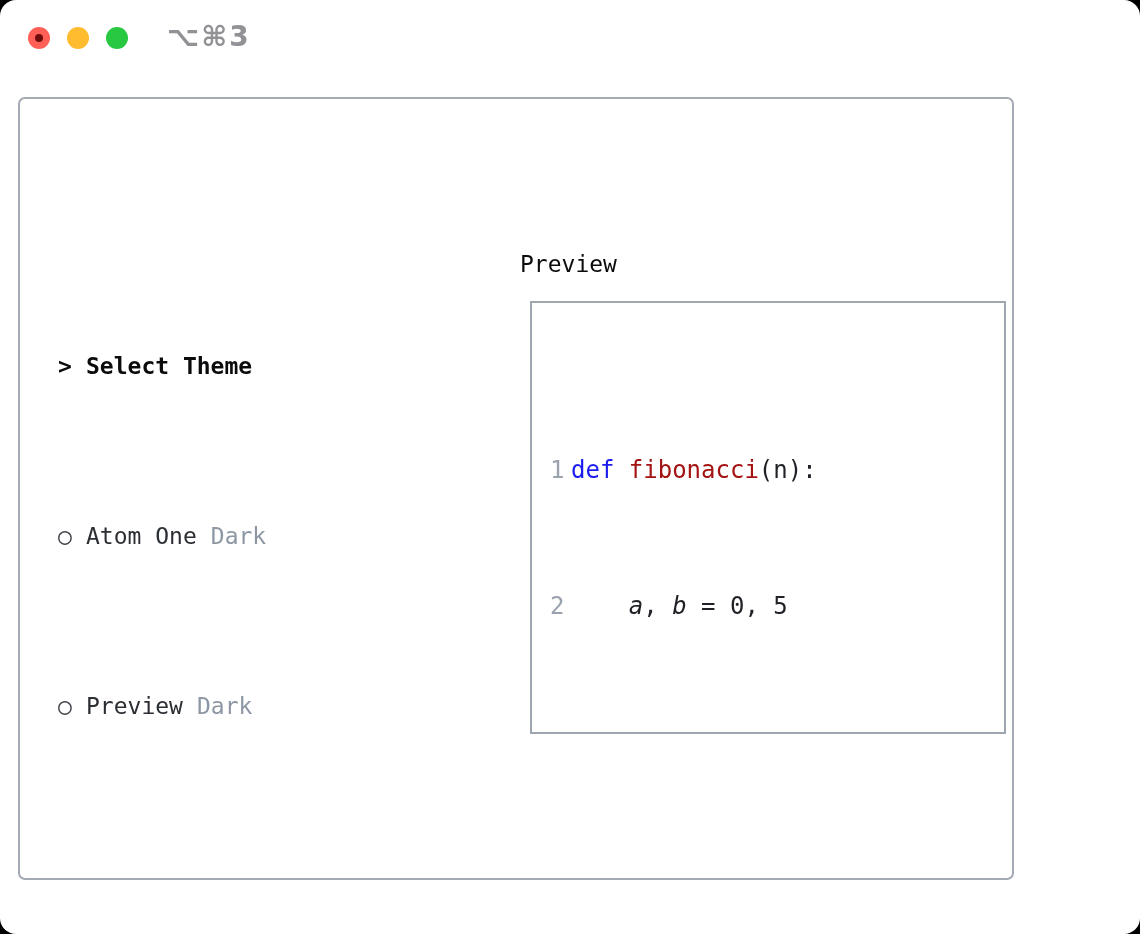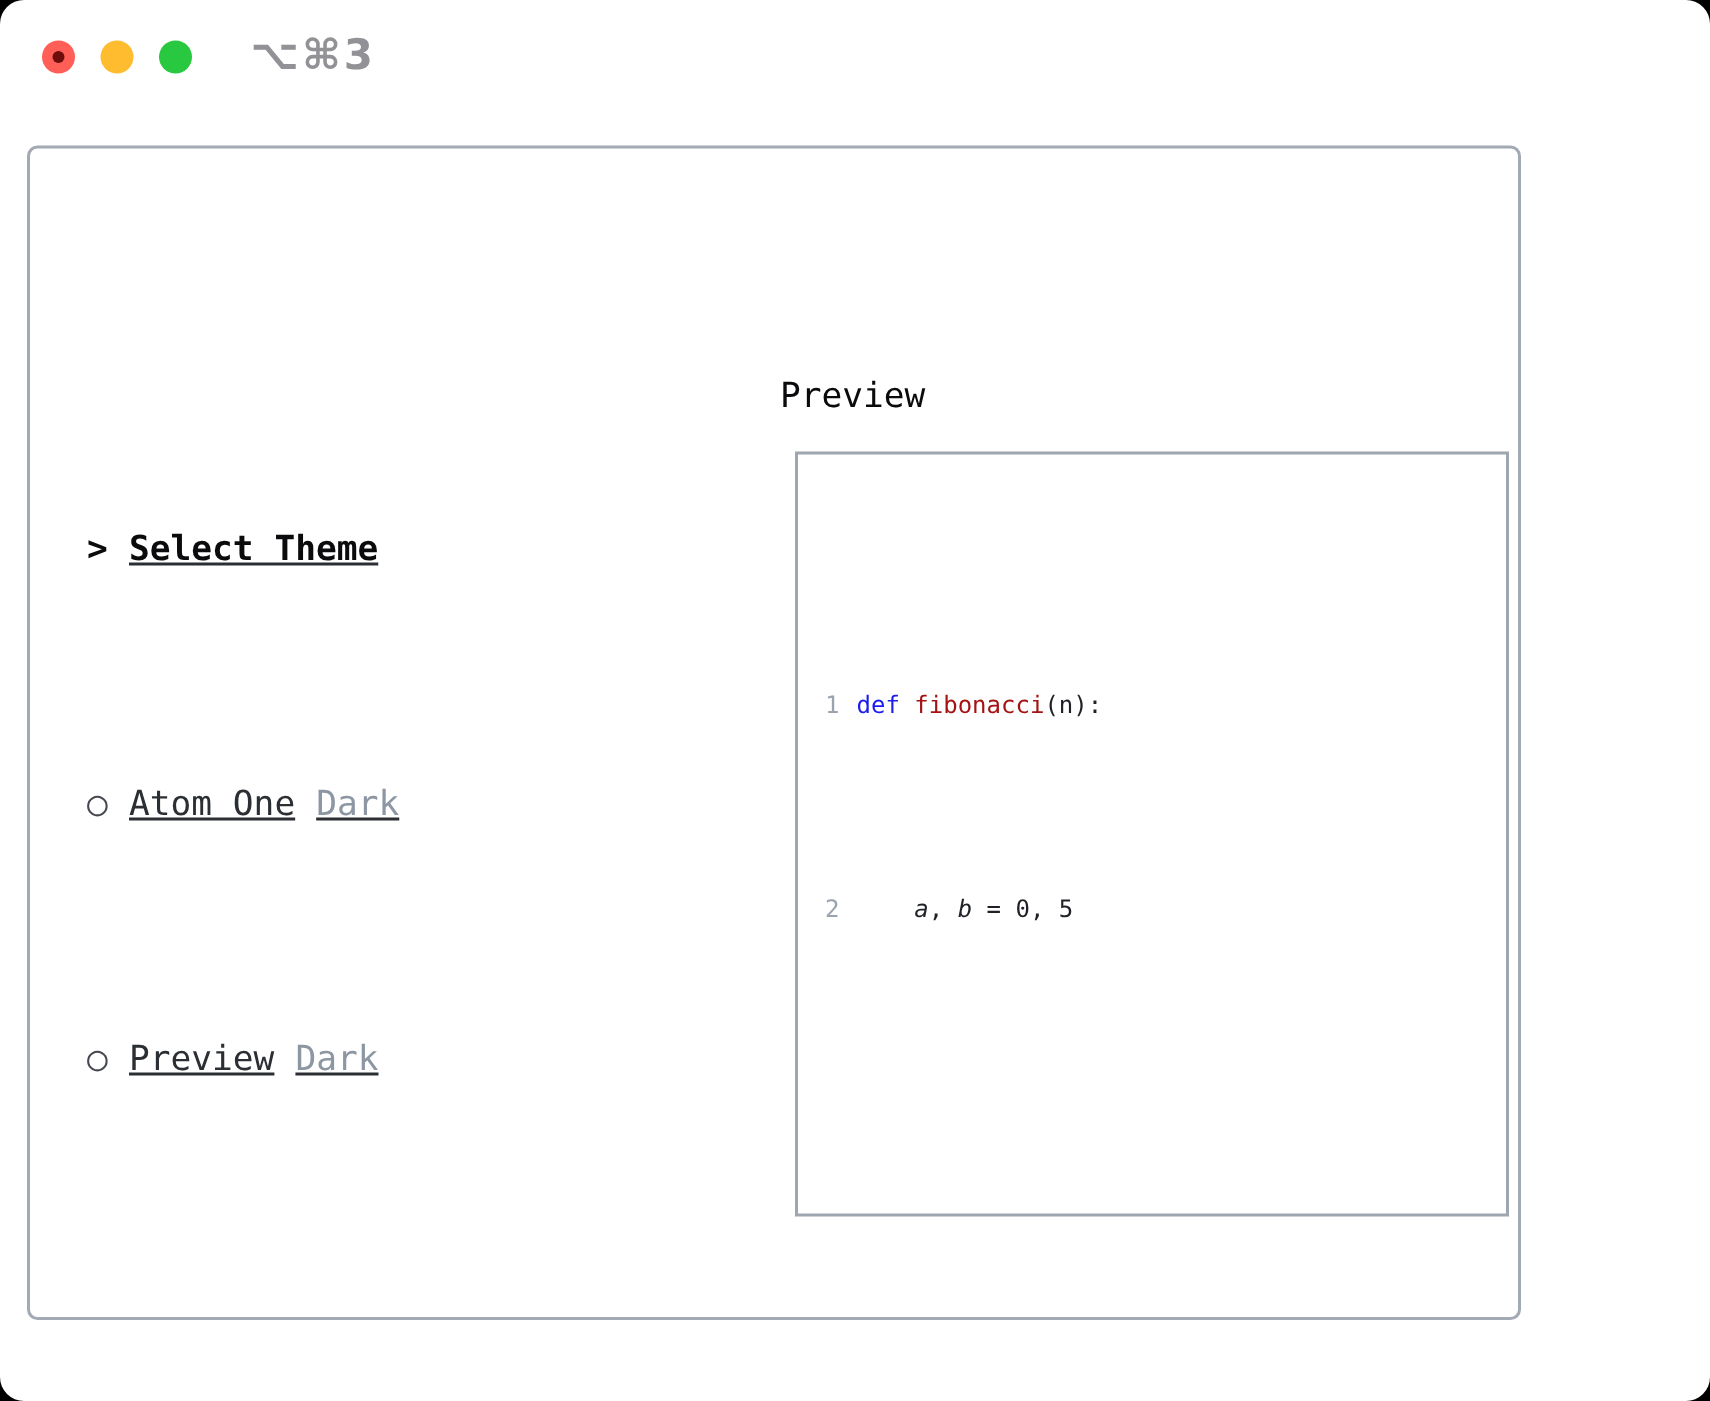--- a/index.html
+++ b/index.html
@@ -27,35 +27,35 @@
   .panel{
     position:absolute;left:18px;top:97px;width:996px;height:783px;
     border:2px solid #a3aab3;border-radius:7px;box-sizing:border-box;
     background:#fff;
   }
   
   .leftcol{
     position:absolute;left:38px;top:148px;
     font-size:23px;line-height:34px;white-space:pre;color:#2b2e33;
   }
-  .row{height:34px;text-decoration:underline;}
+  .row{height:34px;}
   .marker{display:inline-block;width:28px;color:#45484e;}
   .caret{font-weight:bold;color:#0b0b0d;}
   .hdr{font-weight:bold;color:#0b0b0d;}
   .tag{color:#8d97a4;margin-left:14px;}
   
   .preview-hdr{
     position:absolute;left:500px;top:148px;height:34px;line-height:34px;
     font-size:23px;font-weight:normal;color:#0b0b0d;
   }
   .preview-box{
-    position:absolute;left:510px;top:202px;width:476px;height:510px;
+    position:absolute;left:510px;top:202px;width:476px;height:433px;
     border:2px solid #9ea6af;box-sizing:border-box;background:#fff;
     padding:48px 0 0 18px;overflow:hidden;
-    font-size:16px;line-height:34px;white-space:pre;color:#1f2126;
+    font-size:24px;line-height:34px;white-space:pre;color:#1f2126;
   }
   .pline{height:34px;}
   .lnum{display:inline-block;width:21px;color:#9aa2ad;}
   .kw{color:#1c1cf0;}
   .fn{color:#a41212;}
   .var{font-style:italic;}
 </style>
 </head>
 <body>
 

